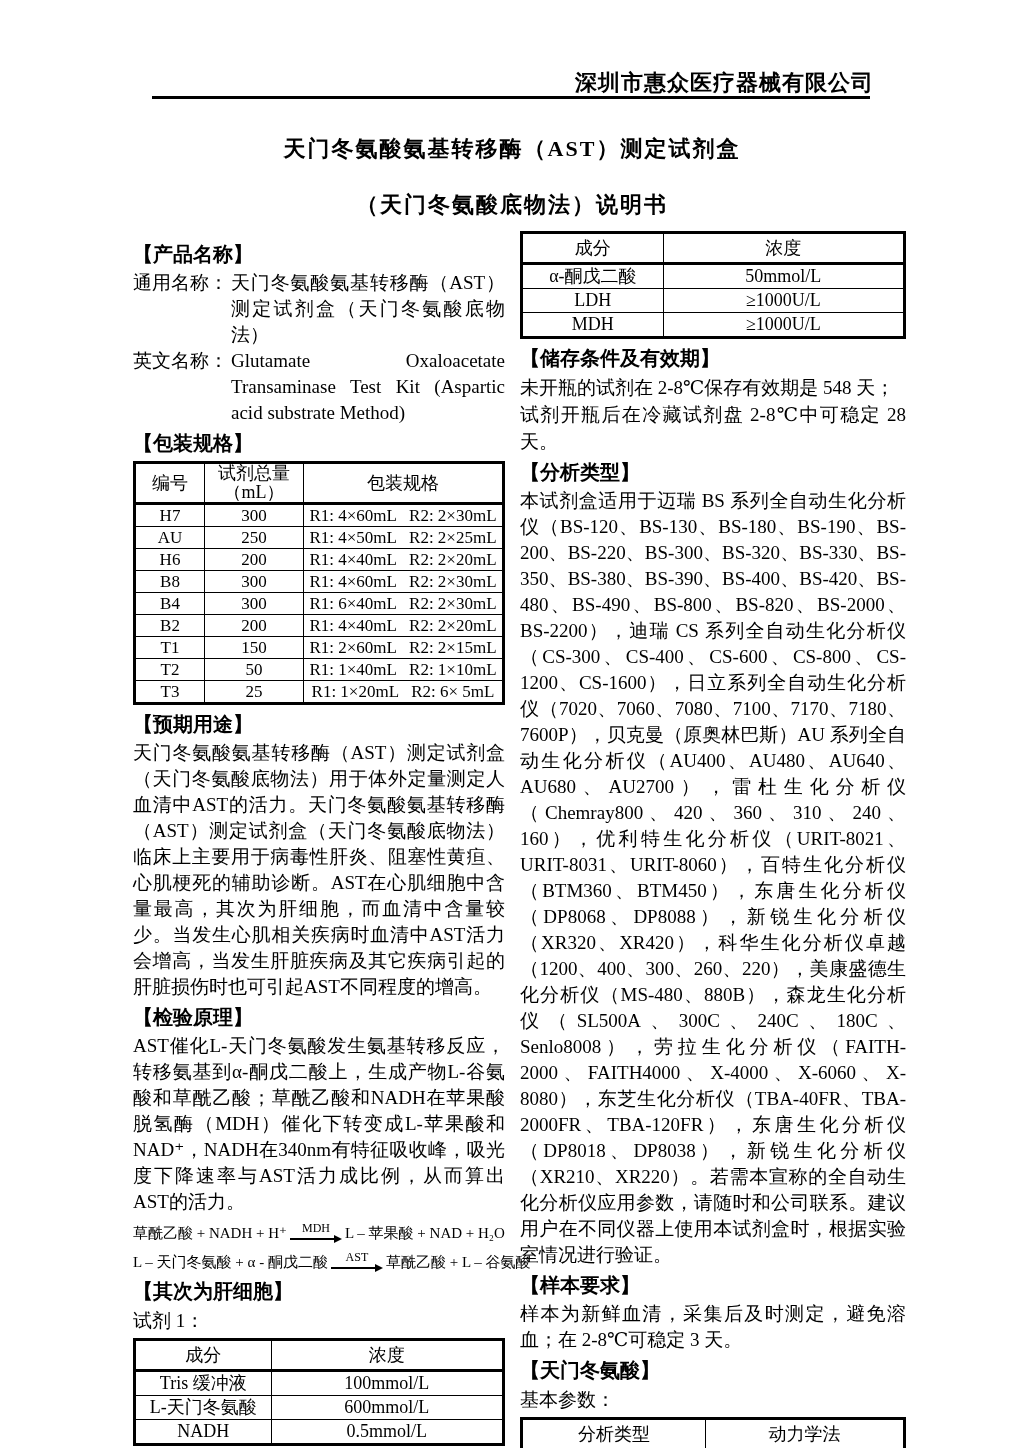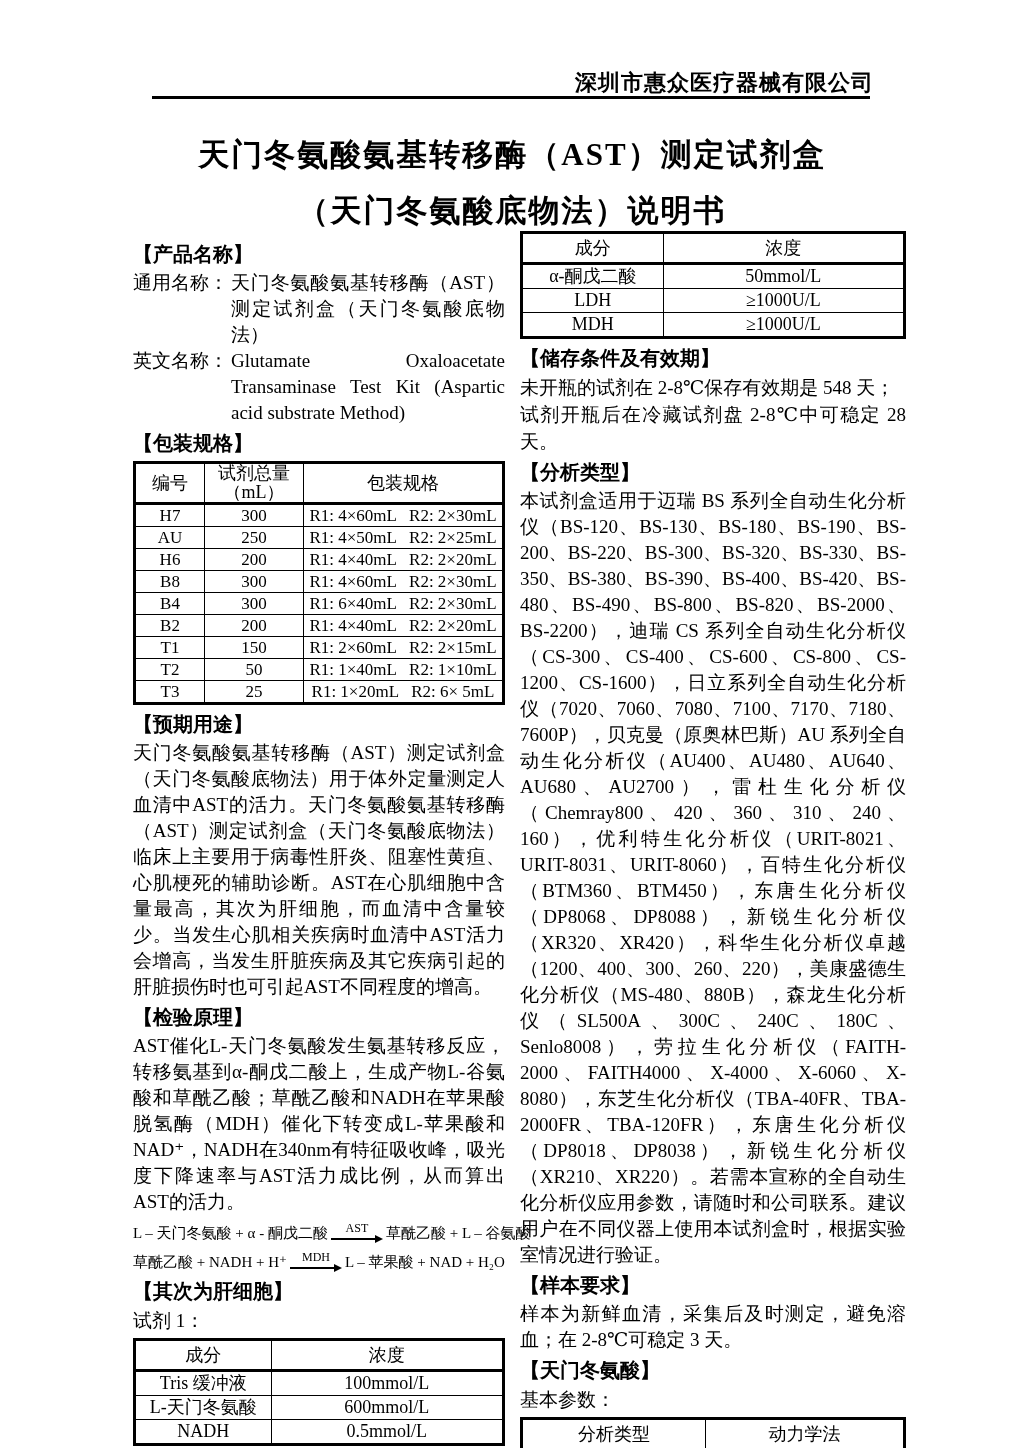--- a/index.html
+++ b/index.html
@@ -9,21 +9,21 @@
     position:relative;overflow:hidden;
   }
   .page{position:absolute;inset:0;}
   .company{
     position:absolute;top:68px;right:150px;
     font-size:22px;font-weight:bold;letter-spacing:1px;
   }
   .header-rule{
     position:absolute;top:96px;left:152px;width:718px;height:3px;background:#000;
   }
-  .title{position:absolute;left:0;width:1024px;text-align:center;font-weight:bold;font-size:31px;letter-spacing:2px;}
+  .title{position:absolute;left:0;width:1024px;text-align:center;font-weight:bold;font-size:22px;letter-spacing:2px;}
   .t1{top:134px;}
   .t2{top:190px;}
   .col{position:absolute;font-size:19px;line-height:26px;text-align:justify;text-justify:inter-ideograph;}
   .col-left{left:133px;top:237px;width:372px;}
   .col-right{left:520px;top:231px;width:386px;}
   .sec-h{font-size:20px;font-weight:bold;line-height:28px;margin:3px 0 2px;text-align:left;}
   .kv{display:flex;}
   .kv-label{flex:0 0 98px;white-space:nowrap;}
   .kv-value{flex:1;}
   .body-par{margin:0;}
@@ -143,34 +143,34 @@
         </tbody>
     </table>
 
     <div class="sec-h">【预期用途】</div>
     <p class="body-par">天门冬氨酸氨基转移酶（AST）测定试剂盒（天门冬氨酸底物法）用于体外定量测定人血清中AST的活力。天门冬氨酸氨基转移酶（AST）测定试剂盒（天门冬氨酸底物法）临床上主要用于病毒性肝炎、阻塞性黄疸、心肌梗死的辅助诊断。AST在心肌细胞中含量最高，其次为肝细胞，而血清中含量较少。当发生心肌相关疾病时血清中AST活力会增高，当发生肝脏疾病及其它疾病引起的肝脏损伤时也可引起AST不同程度的增高。</p>
 
     <div class="sec-h">【检验原理】</div>
     <p class="body-par">AST催化L-天门冬氨酸发生氨基转移反应，转移氨基到α-酮戊二酸上，生成产物L-谷氨酸和草酰乙酸；草酰乙酸和NADH在苹果酸脱氢酶（MDH）催化下转变成L-苹果酸和NAD⁺，NADH在340nm有特征吸收峰，吸光度下降速率与AST活力成比例，从而算出AST的活力。</p>
 
     <div class="eq">
+      <span>草酰乙酸 + NADH + H⁺</span>
+      <span class="rxn">
+        <span class="rxn-label">MDH</span>
+        <span class="rxn-line"></span>
+      </span>
+      <span>L – 苹果酸 + NAD + H₂O</span>
+    </div>
+    <div class="eq">
       <span>L – 天门冬氨酸 + α - 酮戊二酸</span>
       <span class="rxn">
         <span class="rxn-label">AST</span>
         <span class="rxn-line"></span>
       </span>
       <span>草酰乙酸 + L – 谷氨酸</span>
-    </div>
-    <div class="eq">
-      <span>草酰乙酸 + NADH + H⁺</span>
-      <span class="rxn">
-        <span class="rxn-label">MDH</span>
-        <span class="rxn-line"></span>
-      </span>
-      <span>L – 苹果酸 + NAD + H₂O</span>
     </div>
 
     <div class="sec-h">【其次为肝细胞】</div>
     <div class="small-label">试剂 1：</div>
 
     <table class="tbl rg">
       <thead>
         <tr>
           <th>成分</th>
           <th>浓度</th>

